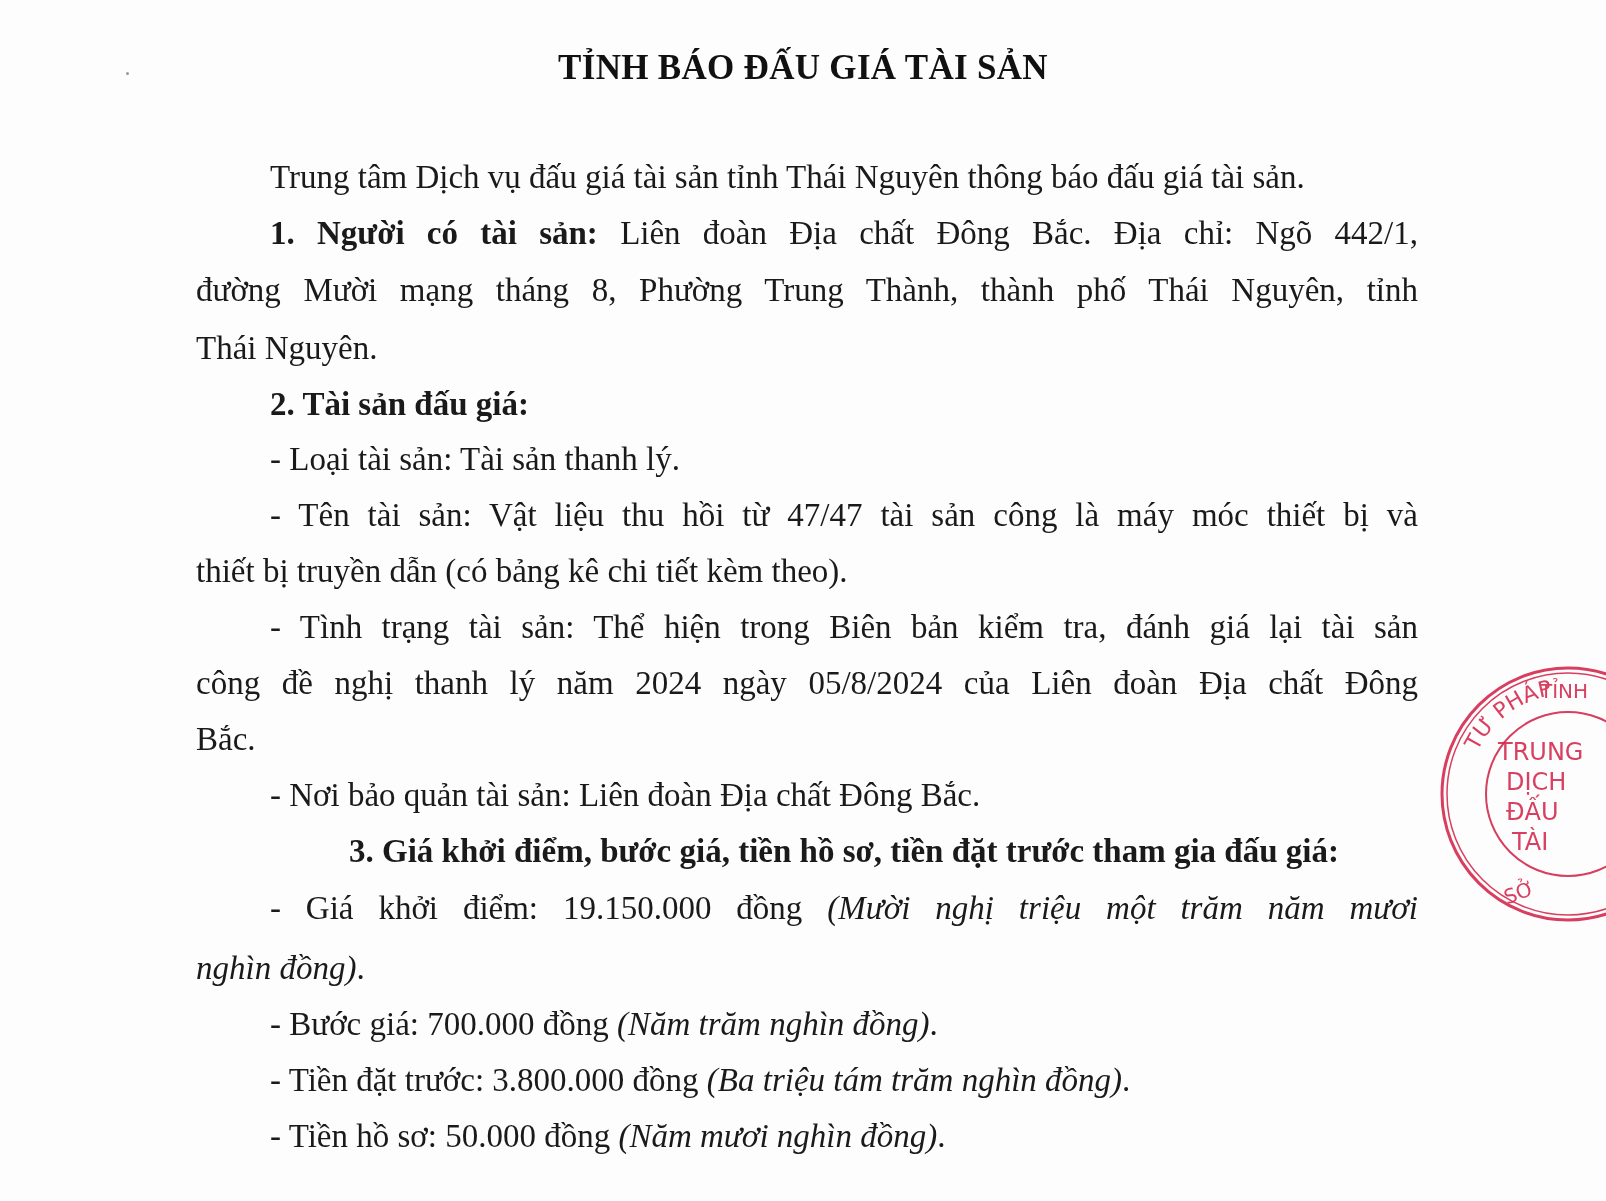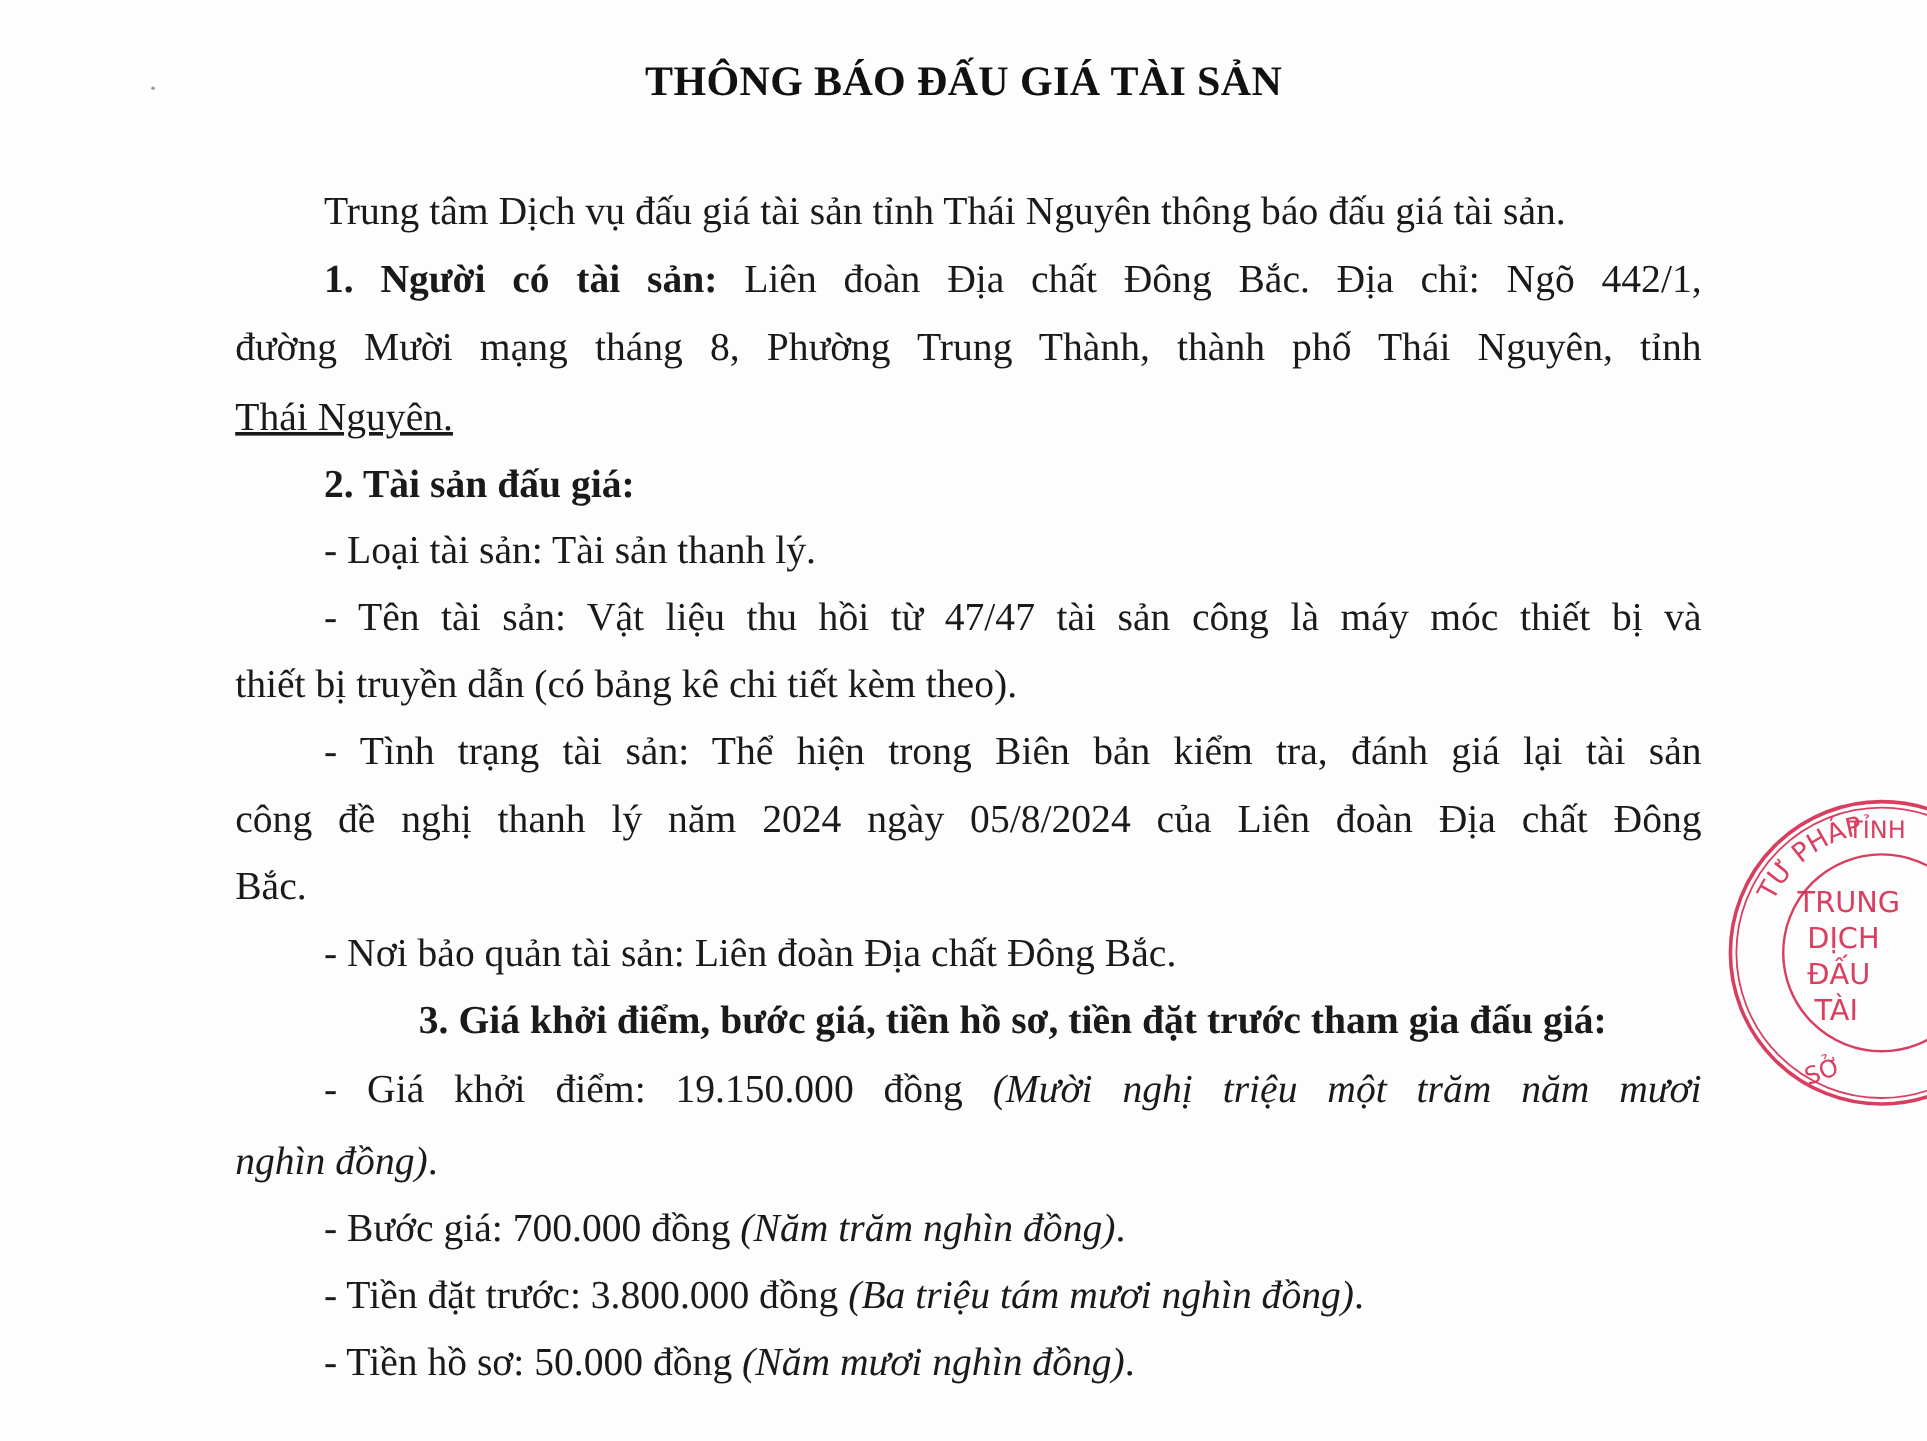--- a/index.html
+++ b/index.html
@@ -29,45 +29,45 @@
   }
   .speck { position: absolute; width: 3px; height: 3px; background: #999; border-radius: 50%; }
 </style>
 </head>
 <body>
 
 <div class="page">
 
   <span class="speck" style="left:126px;top:72px;"></span>
 
-  <div class="title">THÔNG BÁO ĐẤU GIÁ TÀI SẢN</div>
+  <div class="title">TỈNH BÁO ĐẤU GIÁ TÀI SẢN</div>
 
   <div class="line ind" style="top:157px;">Trung tâm Dịch vụ đấu giá tài sản tỉnh Thái Nguyên thông báo đấu giá tài sản.</div>
 
   <div class="line ind just" style="top:213px;"><span class="b">1. Người có tài sản:</span><span> Liên đoàn Địa chất Đông Bắc. Địa chỉ: Ngõ 442/1,</span></div>
   <div class="line just" style="top:270px;">đường Mười mạng tháng 8, Phường Trung Thành, thành phố Thái Nguyên, tỉnh</div>
-  <div class="line" style="top:328px;text-decoration:underline;">Thái Nguyên.</div>
+  <div class="line" style="top:328px;">Thái Nguyên.</div>
 
   <div class="line ind b" style="top:384px;">2. Tài sản đấu giá:</div>
   <div class="line ind" style="top:439px;">- Loại tài sản: Tài sản thanh lý.</div>
   <div class="line ind just" style="top:495px;">- Tên tài sản: Vật liệu thu hồi từ 47/47 tài sản công là máy móc thiết bị và</div>
   <div class="line ind just" style="top:607px;">- Tình trạng tài sản: Thể hiện trong Biên bản kiểm tra, đánh giá lại tài sản</div>
   <div class="line" style="top:551px;">thiết bị truyền dẫn (có bảng kê chi tiết kèm theo).</div>
   <div class="line just" style="top:663px;">công đề nghị thanh lý năm 2024 ngày 05/8/2024 của Liên đoàn Địa chất Đông</div>
   <div class="line" style="top:719px;">Bắc.</div>
   <div class="line ind" style="top:775px;">- Nơi bảo quản tài sản: Liên đoàn Địa chất Đông Bắc.</div>
 
   <div class="line ind b" style="top:831px;text-align:center;">3. Giá khởi điểm, bước giá, tiền hồ sơ, tiền đặt trước tham gia đấu giá:</div>
 
   <div class="line ind just" style="top:888px;"><span>- Giá khởi điểm: 19.150.000 đồng </span><span class="i">(Mười nghị triệu một trăm năm mươi</span></div>
   <div class="line" style="top:948px;"><span class="i">nghìn đồng)</span><span>.</span></div>
 
   <div class="line ind" style="top:1004px;"><span>- Bước giá: 700.000 đồng </span><span class="i">(Năm trăm nghìn đồng)</span><span>.</span></div>
 
-  <div class="line ind" style="top:1060px;"><span>- Tiền đặt trước: 3.800.000 đồng </span><span class="i">(Ba triệu tám mươi nghìn đồng)</span><span>.</span></div>
+  <div class="line ind" style="top:1060px;"><span>- Tiền đặt trước: 3.800.000 đồng </span><span class="i">(Ba triệu tám trăm nghìn đồng)</span><span>.</span></div>
 
   <div class="line ind" style="top:1116px;"><span>- Tiền hồ sơ: 50.000 đồng </span><span class="i">(Năm mươi nghìn đồng)</span><span>.</span></div>
 
   <svg class="stamp" viewBox="0 0 260 260">
     <defs>
       <path id="arcTop" d="M 30 130 A 100 100 0 0 1 230 130"></path>
       <path id="arcBot" d="M 40 150 A 95 95 0 0 0 220 150"></path>
     </defs>
     <g fill="none" stroke="#d42a4e" stroke-width="3" opacity="0.9">
       <circle cx="130" cy="130" r="126"></circle>

